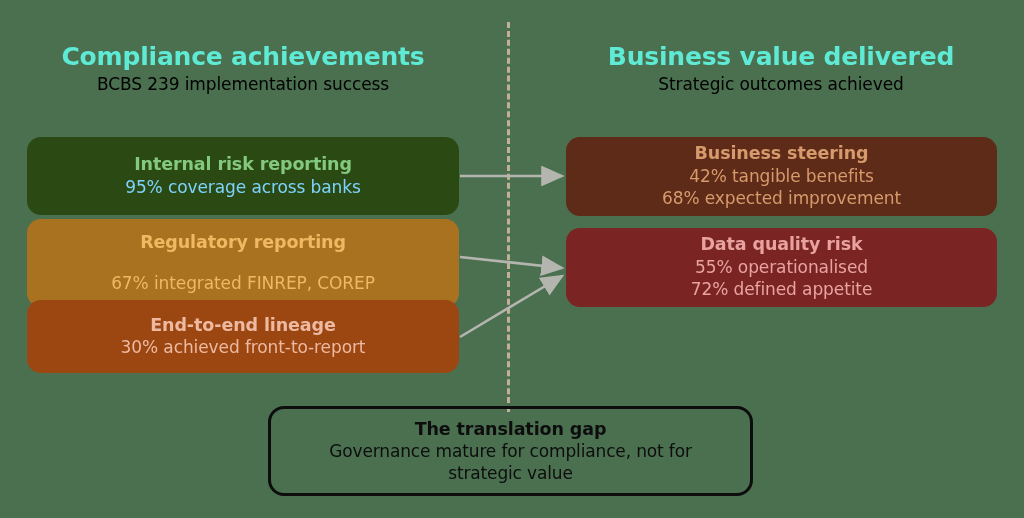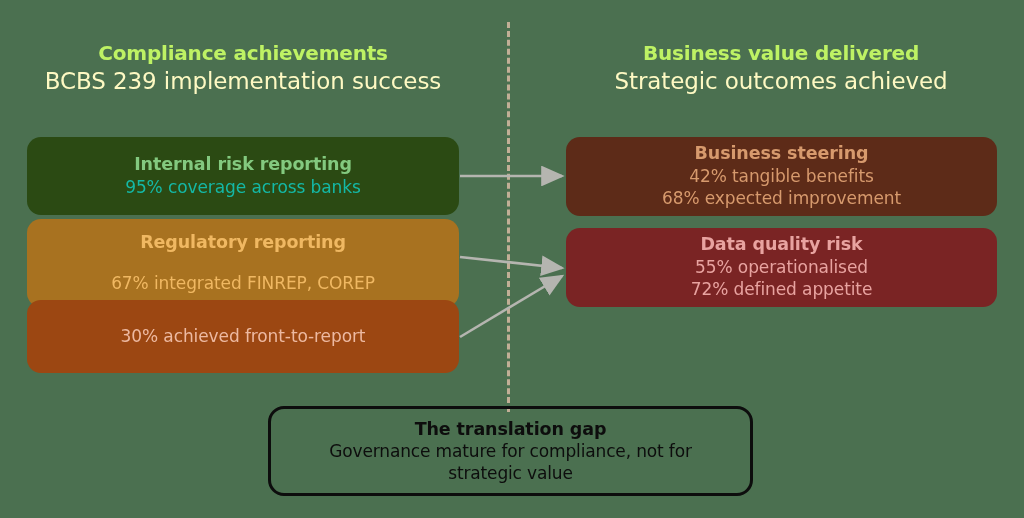--- a/index.html
+++ b/index.html
@@ -23,32 +23,32 @@
   }
 
   
   .col-header {
     position: absolute;
     text-align: center;
     color: #0d0d0d;
     line-height: 1.18;
   }
   .col-header .ch-title {
-    font-size: 20px;
+    font-size: 25px;
     font-weight: 700;
     letter-spacing: -0.2px;
     display: block;
-    color: #bef264;
+    color: #5eead4;
   }
   .col-header .ch-sub {
-    font-size: 23px;
+    font-size: 17px;
     font-weight: 400;
     letter-spacing: -0.1px;
     display: block;
-    color: #fef9c3;
+    color: #000000;
     margin-top: 2px;
   }
   #header-left  { left: 26px;  top: 42px; width: 434px; }
   #header-right { left: 564px; top: 42px; width: 434px; }
 
   
   #divider {
     position: absolute;
     left: 507px;
     top: 22px;
@@ -81,21 +81,21 @@
     font-size: 17px;
     font-weight: 400;
     letter-spacing: -0.1px;
     line-height: 1.3;
     display: block;
   }
 
   
   #node-l0 { left: 27px; top: 137px; width: 432px; height: 78px; background: #2b4a13; }
   #node-l0 .n-title { color: #83c97f; }
-  #node-l0 .n-line  { color: #14b8a6; }
+  #node-l0 .n-line  { color: #7dd3fc; }
 
   #node-l1 { left: 27px; top: 219px; width: 432px; height: 88px; background: #a87220; }
   #node-l1 .n-title { color: #f0b862; }
   #node-l1 .n-line  { color: #f0b862; margin-top: 19px; }
 
   #node-l2 { left: 27px; top: 300px; width: 432px; height: 73px; background: #9c4712; }
   #node-l2 .n-title { color: #edb9a1; }
   #node-l2 .n-line  { color: #edb9a1; }
 
   
@@ -172,20 +172,21 @@
     <span class="n-title">Internal risk reporting</span>
     <span class="n-line">95% coverage across banks</span>
   </div>
 
   <div class="node" id="node-l1">
     <span class="n-title">Regulatory reporting</span>
     <span class="n-line">67% integrated FINREP, COREP</span>
   </div>
 
   <div class="node" id="node-l2">
+    <span class="n-title">End-to-end lineage</span>
     <span class="n-line">30% achieved front-to-report</span>
   </div>
 
   <div class="node" id="node-r0">
     <span class="n-title">Business steering</span>
     <span class="n-line">42% tangible benefits</span>
     <span class="n-line">68% expected improvement</span>
   </div>
 
   <div class="node" id="node-r1">

